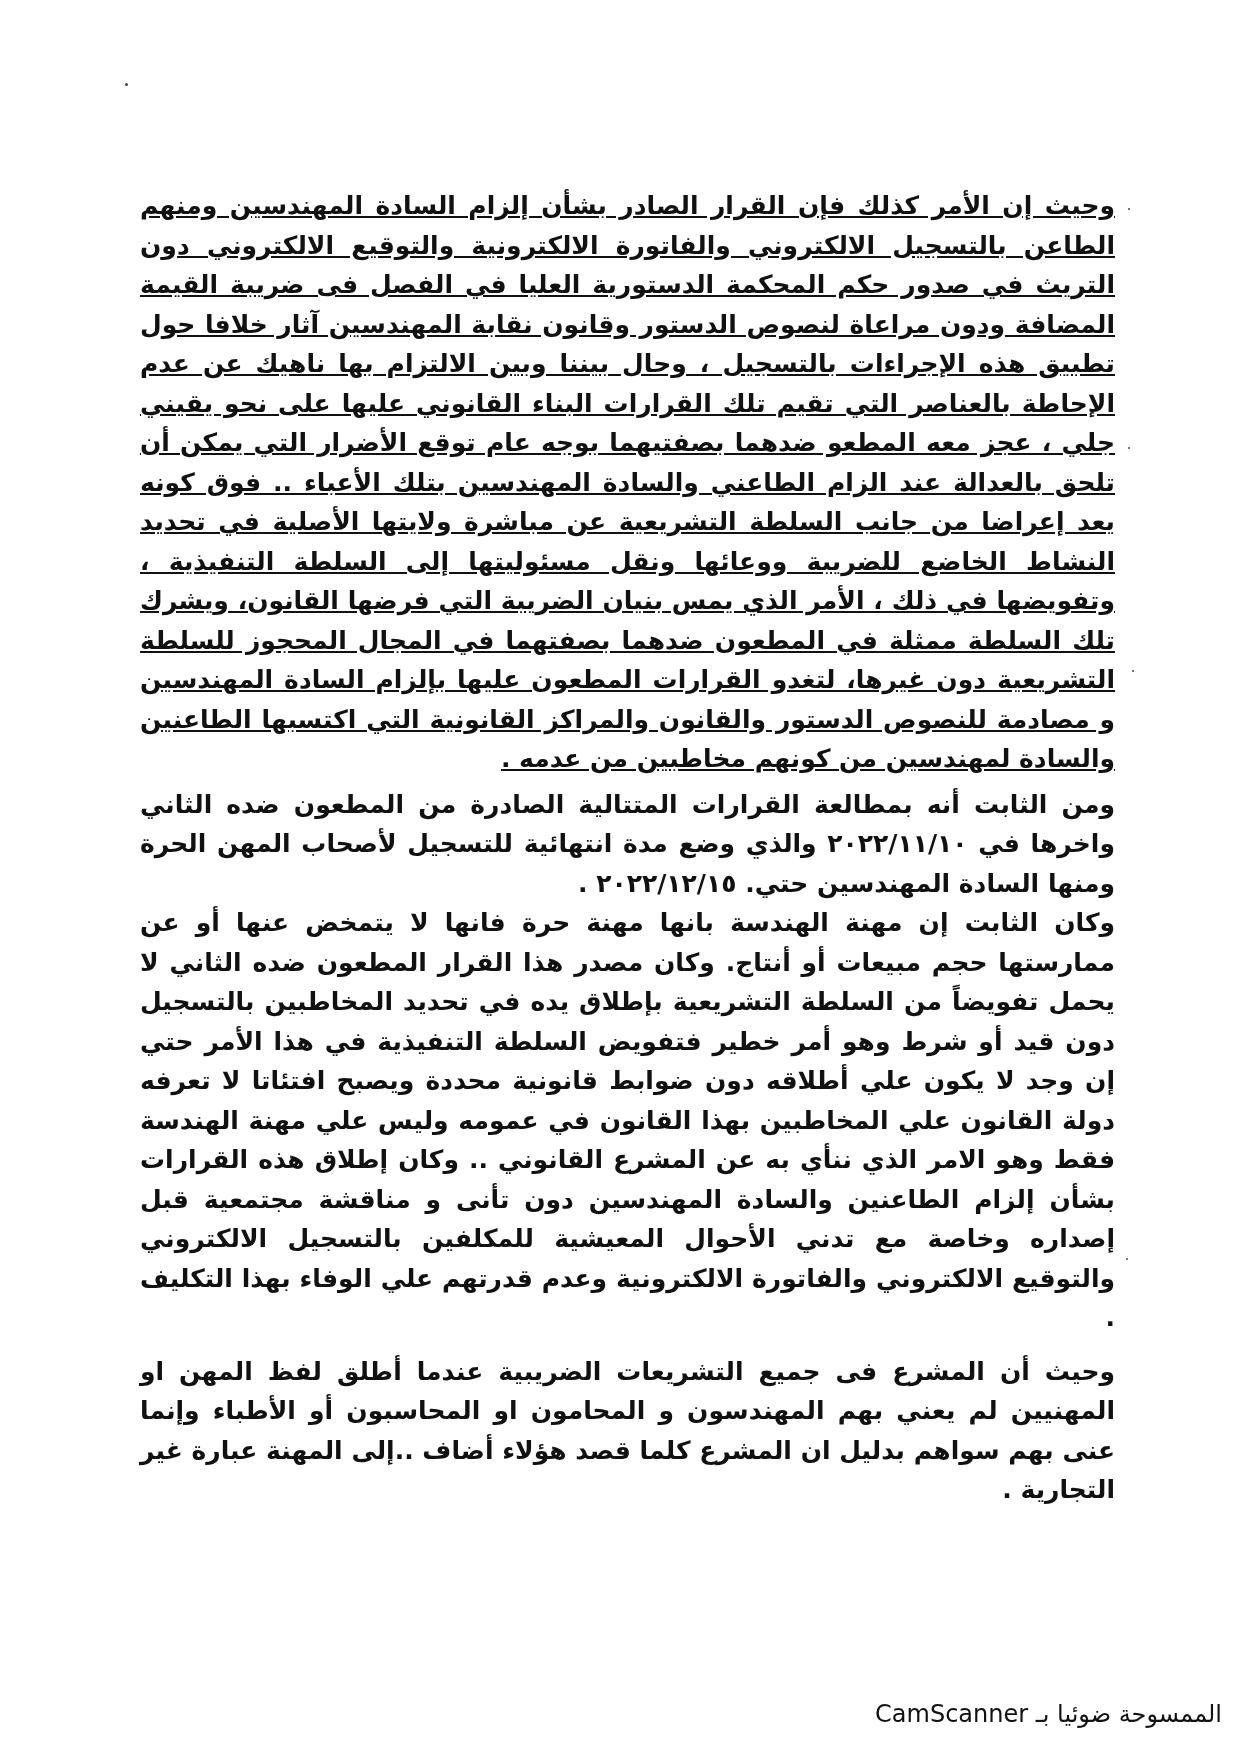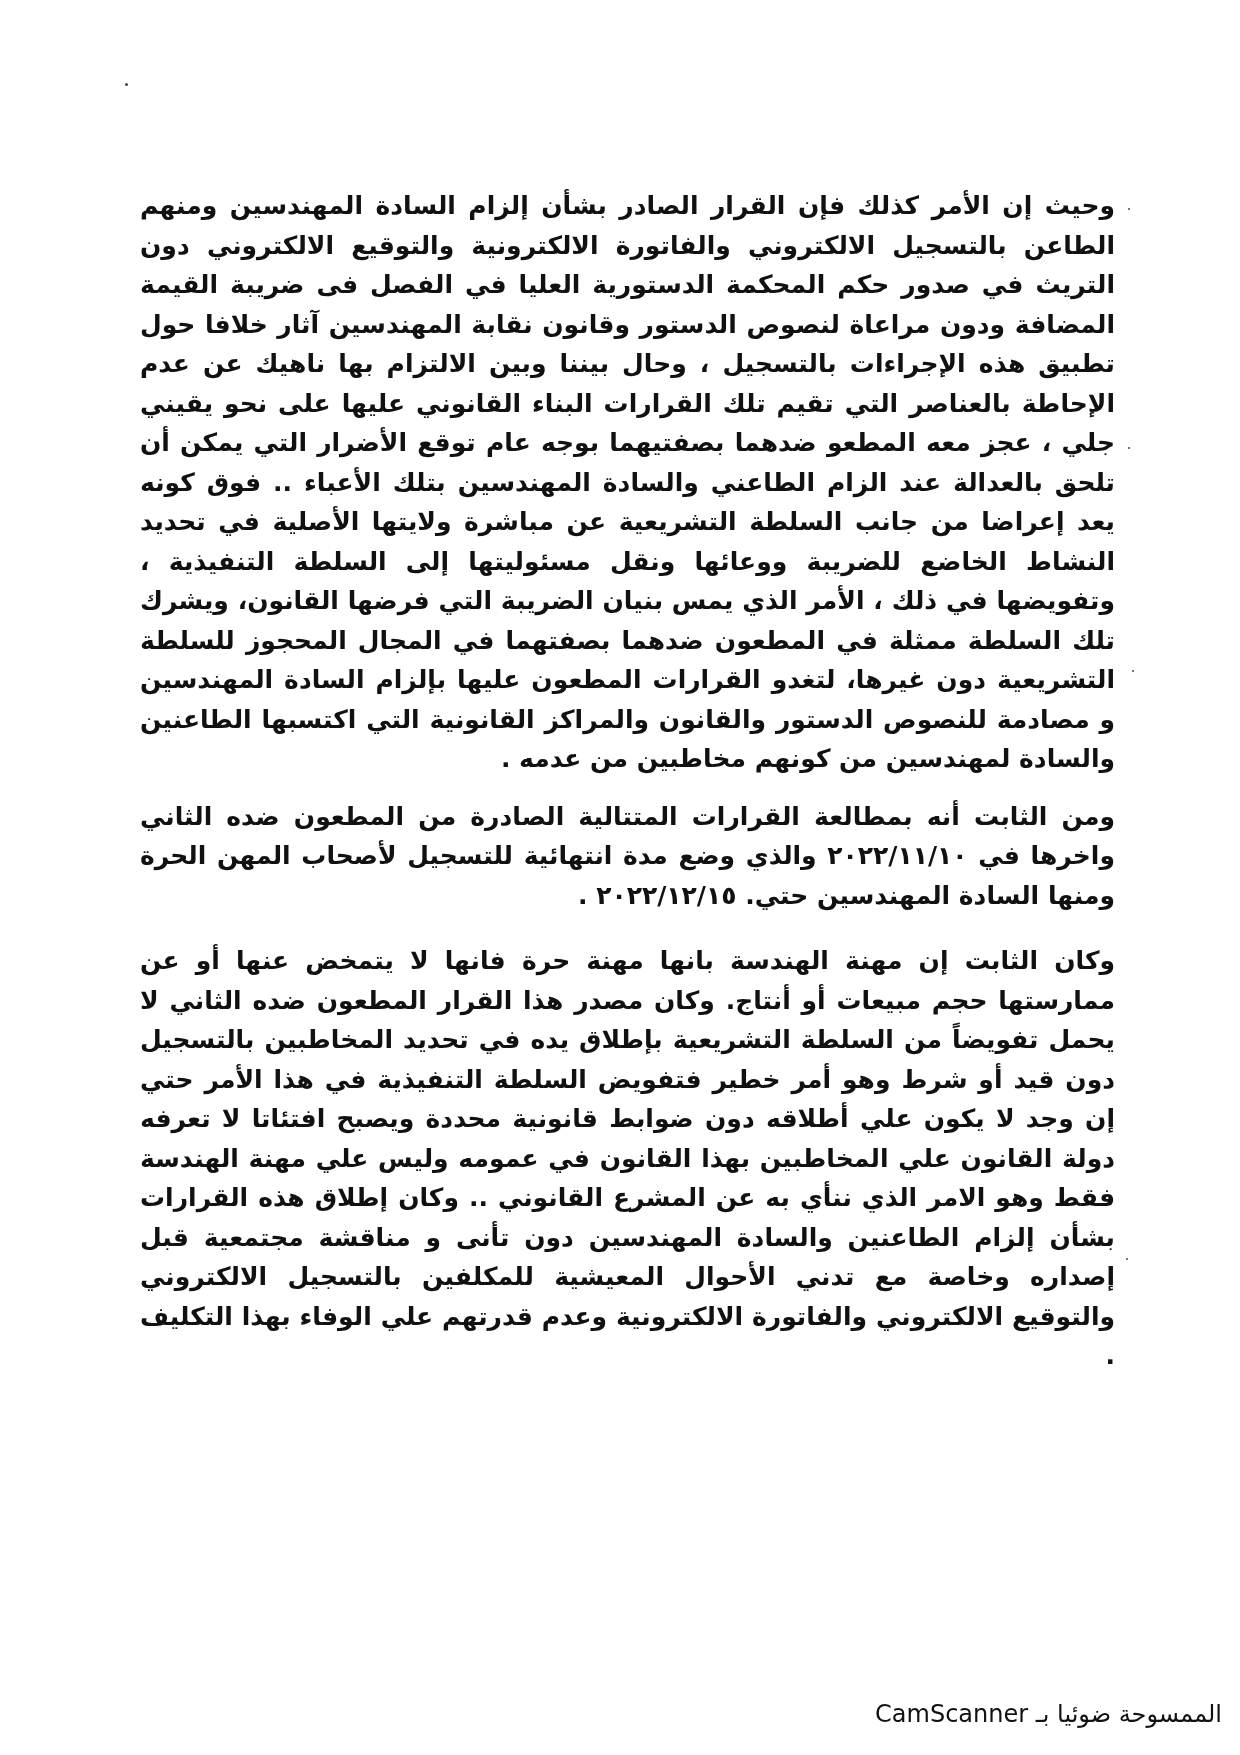--- a/index.html
+++ b/index.html
@@ -32,22 +32,22 @@
       text-align-last: right;
     }
     .para {
       margin: 0;
       font-size: 25px;
       font-weight: bold;
       line-height: 39.5px;
       direction: rtl;
       text-align: justify;
     }
-    .para-1 { margin-bottom: 18px; }
-    .para-2 { margin-bottom: 26px; }
+    .para-1 { margin-bottom: 6px; text-decoration: underline; }
+    .para-2 { }
     .para-3 { margin-bottom: 14px; }
     .para-4 { margin-bottom: 22px; }
     .para-5 { margin-bottom: 0; }
     .speck {
       position: absolute;
       width: 3px;
       height: 3px;
       background: #444;
       border-radius: 50%;
     }
@@ -71,16 +71,17 @@
   <span class="speck" style="left:125px; top:83px;"></span>
   <span class="speck" style="left:1128px; top:208px; width:2px; height:2px;"></span>
   <span class="speck" style="left:1128px; top:447px; width:2px; height:2px;"></span>
   <span class="speck" style="left:1132px; top:670px; width:2px; height:2px;"></span>
   <span class="speck" style="left:1126px; top:1258px; width:2px; height:2px;"></span>
 
   <div class="content">
     <p class="para para-1">وحيث إن الأمر كذلك فإن القرار الصادر بشأن إلزام السادة المهندسين ومنهم الطاعن بالتسجيل الالكتروني والفاتورة الالكترونية والتوقيع الالكتروني دون التريث في صدور حكم المحكمة الدستورية العليا في الفصل فى ضريبة القيمة المضافة  ودون مراعاة لنصوص الدستور وقانون نقابة المهندسين  آثار خلافا حول تطبيق هذه الإجراءات بالتسجيل ، وحال بيننا وبين الالتزام بها ناهيك عن عدم الإحاطة بالعناصر التي تقيم تلك القرارات البناء القانوني عليها على نحو يقيني جلي ، عجز معه المطعو ضدهما بصفتيهما بوجه عام توقع الأضرار التي يمكن أن تلحق بالعدالة عند الزام الطاعني والسادة المهندسين بتلك الأعباء .. فوق كونه يعد إعراضا من جانب السلطة التشريعية عن مباشرة ولايتها الأصلية في تحديد النشاط الخاضع للضريبة ووعائها ونقل مسئوليتها إلى السلطة التنفيذية ، وتفويضها في ذلك ، الأمر الذي يمس بنيان الضريبة التي فرضها القانون، ويشرك تلك السلطة ممثلة في المطعون ضدهما بصفتهما في المجال المحجوز للسلطة التشريعية دون غيرها، لتغدو القرارات المطعون عليها بإلزام السادة المهندسين و مصادمة للنصوص الدستور والقانون والمراكز القانونية التي اكتسبها الطاعنين والسادة لمهندسين من كونهم مخاطبين من عدمه .</p>
     <p class="para para-2">ومن الثابت أنه بمطالعة القرارات المتتالية الصادرة من المطعون ضده الثاني واخرها في ٢٠٢٢/١١/١٠ والذي وضع مدة انتهائية للتسجيل لأصحاب المهن الحرة ومنها السادة المهندسين حتي. ٢٠٢٢/١٢/١٥ .</p>
     <p class="para para-3">وكان الثابت إن مهنة الهندسة بانها مهنة حرة فانها لا يتمخض عنها أو عن ممارستها حجم مبيعات أو أنتاج. وكان مصدر هذا القرار المطعون ضده الثاني لا يحمل تفويضاً من السلطة التشريعية بإطلاق يده في تحديد المخاطبين بالتسجيل دون قيد أو شرط وهو أمر خطير فتفويض السلطة التنفيذية في هذا الأمر حتي إن وجد لا يكون علي أطلاقه دون ضوابط قانونية محددة ويصبح افتئاتا لا تعرفه دولة القانون علي المخاطبين بهذا القانون في عمومه وليس علي مهنة الهندسة فقط وهو الامر الذي ننأي به عن المشرع القانوني .. وكان إطلاق هذه القرارات بشأن إلزام الطاعنين والسادة المهندسين دون تأنى و مناقشة مجتمعية قبل إصداره وخاصة مع تدني الأحوال المعيشية للمكلفين بالتسجيل الالكتروني والتوقيع الالكتروني والفاتورة الالكترونية وعدم قدرتهم علي الوفاء بهذا التكليف .</p>
+    <p class="para para-4">وحيث أن المشرع فى جميع التشريعات الضريبية عندما أطلق لفظ المهن او المهنيين لم يعني بهم المهندسون و المحامون او المحاسبون أو الأطباء وإنما عنى بهم سواهم بدليل ان المشرع كلما قصد هؤلاء أضاف ..إلى المهنة عبارة غير التجارية .</p>
   </div>
 
   <div class="footer">الممسوحة ضوئيا بـ CamScanner</div>
 </div>
 
 </body></html>

